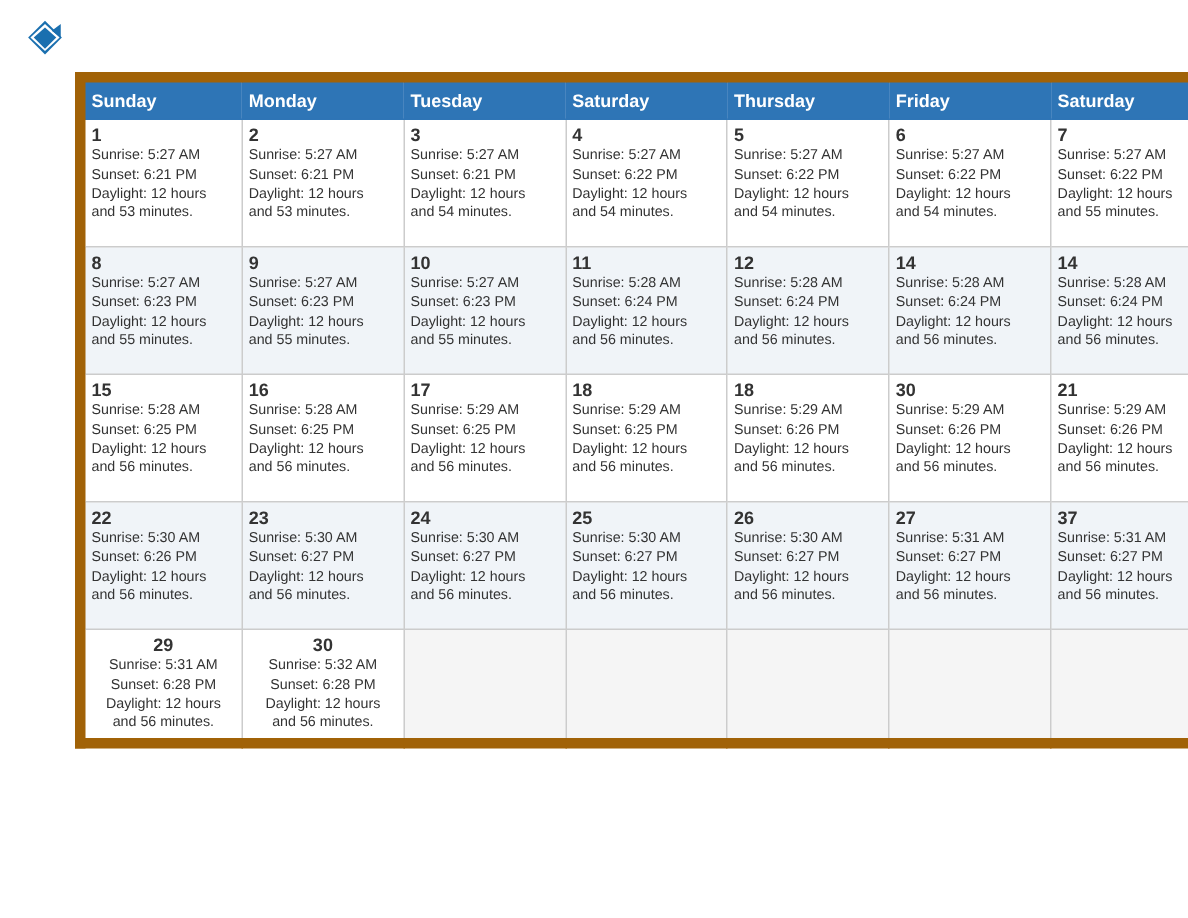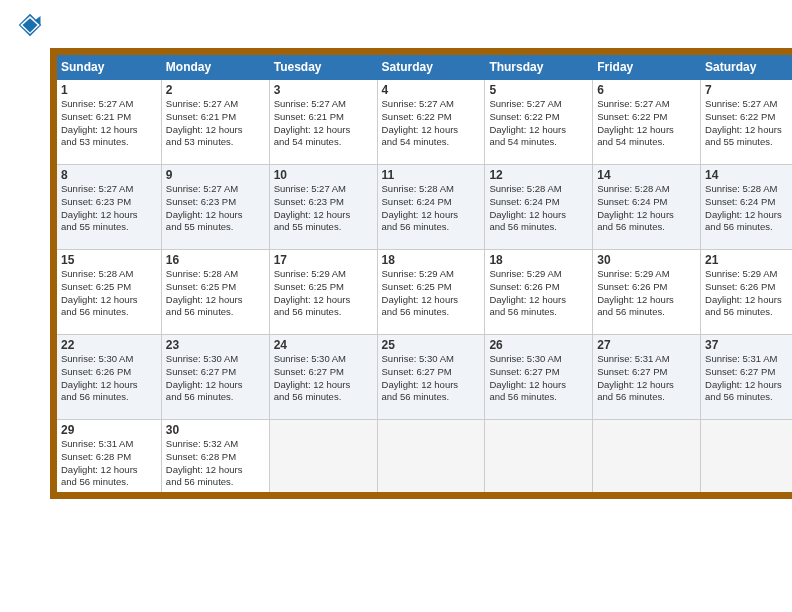--- a/index.html
+++ b/index.html
@@ -75,20 +75,21 @@
       padding: 3px 4px;
       height: 85px;
       background: #fff;
       width: calc(100% / 7);
     }
     .calendar tr:nth-child(even) td {
       background: #f0f4f8;
     }
     .last-row td {
       height: 70px;
+      text-align: center;
     }
     .day-num {
       font-size: 12px;
       font-weight: bold;
       color: #333;
       display: block;
       margin-bottom: 1px;
     }
     .cell-text {
       font-size: 9.5px;

